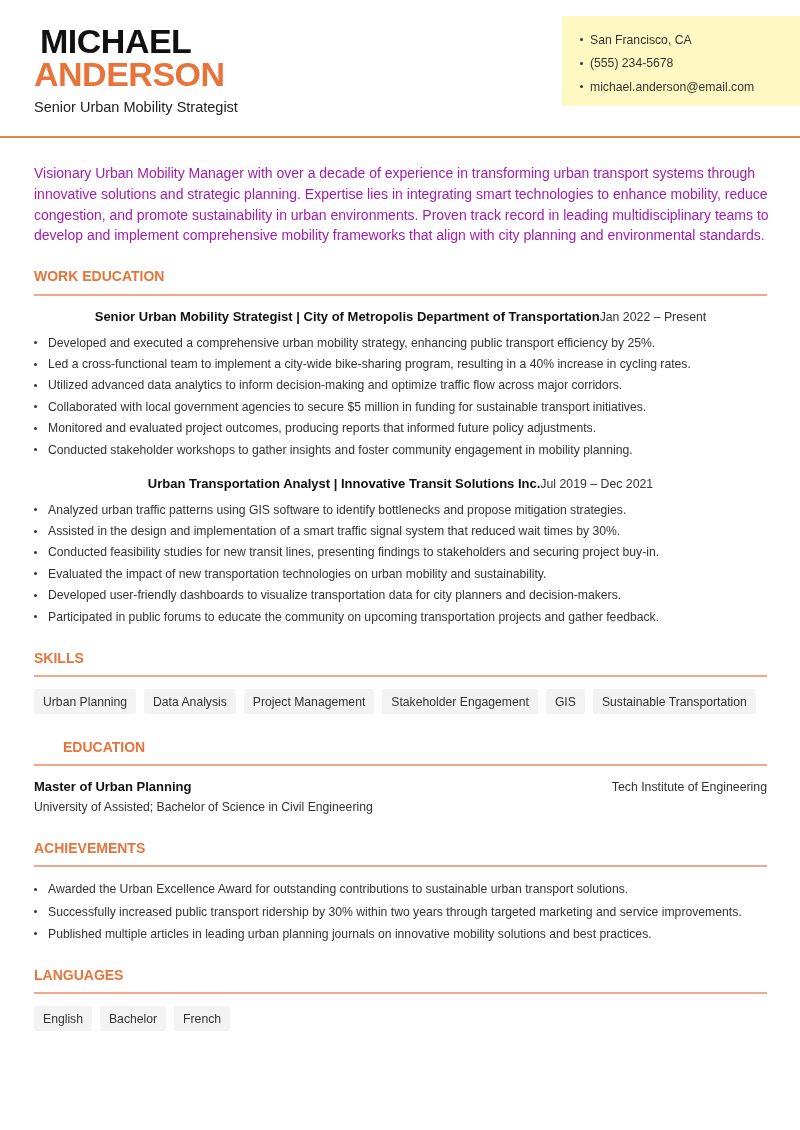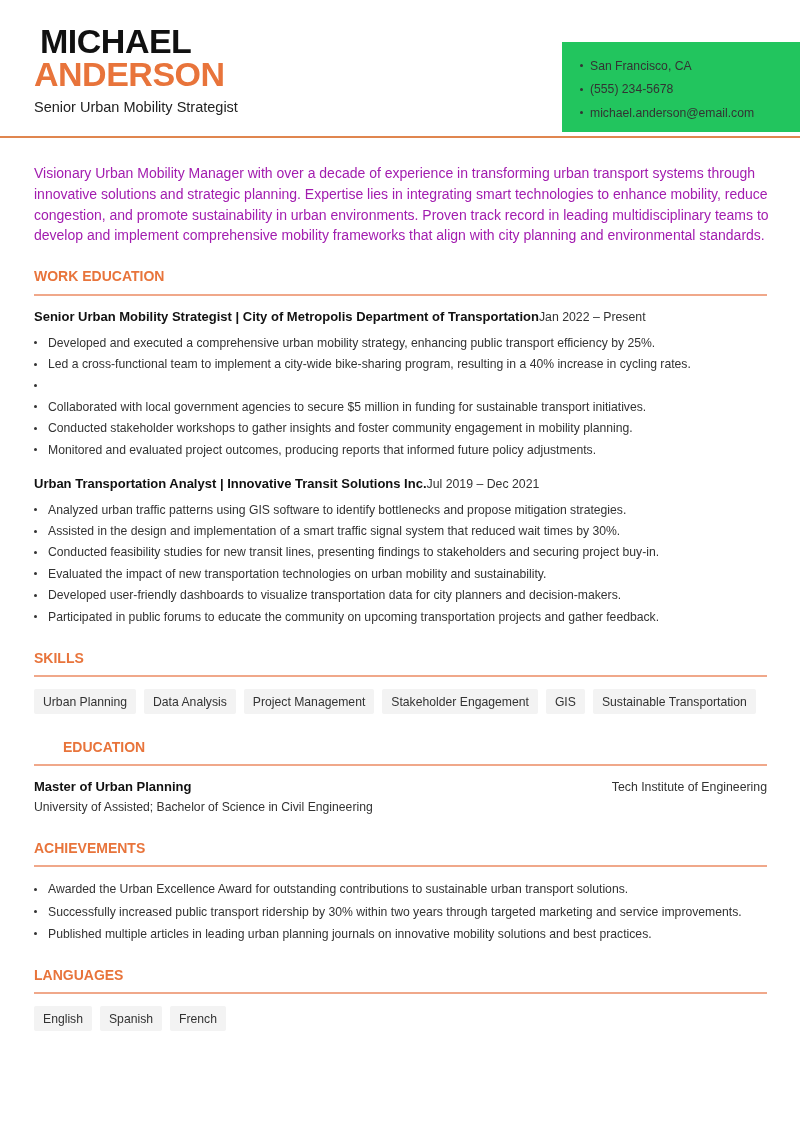--- a/index.html
+++ b/index.html
@@ -4,30 +4,30 @@
 <style>
   * { box-sizing: border-box; margin: 0; padding: 0; }
   html, body { width: 800px; height: 1130px; background: #ffffff; }
   body { font-family: "Liberation Sans", sans-serif; color: #222; position: relative; overflow: hidden; }
 
   .header { position: absolute; left: 0; top: 0; width: 800px; height: 138px; border-bottom: 2px solid #e0864f; }
   .name-first { position: absolute; left: 34px; top: 22px; font-size: 34px; font-weight: 700; color: #111; letter-spacing: -0.5px; line-height: 38px; margin-left: 6px; }
   .name-last { position: absolute; left: 34px; top: 55px; font-size: 34px; font-weight: 700; color: #e8743b; letter-spacing: -0.5px; line-height: 38px; }
   .title { position: absolute; left: 34px; top: 99px; font-size: 14.5px; color: #222; }
 
-  .contact { position: absolute; left: 562px; top: 42px; width: 238px; height: 90px; background: #22c55e; padding: 12px 0 0 18px; }
+  .contact { position: absolute; left: 562px; top: 16px; width: 238px; height: 90px; background: #fef9c3; padding: 12px 0 0 18px; }
   .contact-item { display: flex; align-items: center; font-size: 12.2px; color: #333; height: 23.5px; }
   .bullet { display: inline-block; width: 3px; height: 3px; background: #333; border-radius: 50%; margin-right: 7px; flex: none; }
 
   .summary { position: absolute; left: 34px; top: 163px; width: 736px; font-size: 14px; line-height: 20.8px; color: #a21caf; }
 
   .section-title { position: absolute; left: 34px; font-size: 14px; font-weight: 700; color: #e8743b; }
   .section-rule { position: absolute; left: 34px; width: 733px; height: 2px; background: #f0a88a; }
 
-  .job-head { position: absolute; left: 34px; width: 733px; display: flex; justify-content: flex-start; align-items: baseline; }
+  .job-head { position: absolute; left: 34px; width: 733px; display: flex; justify-content: center; align-items: baseline; }
   .job-title { font-size: 13px; font-weight: 700; color: #111; }
   .job-date { font-size: 12.3px; color: #333; }
 
   .blist { position: absolute; left: 34px; width: 740px; list-style: none; }
   .blist li { display: flex; align-items: center; height: 21.4px; font-size: 12.2px; color: #333; }
   .blist li .bullet { margin-left: 14px; margin-right: 8px; }
   .blist li .bullet { margin-left: 0; position: relative; left: 0; }
   .blist li { padding-left: 14px; }
   .blist li .bullet { margin-left: -14px; margin-right: 11px; }
 
@@ -76,32 +76,33 @@
   <li>
       <span class="bullet"></span>
       <span>Developed and executed a comprehensive urban mobility strategy, enhancing public transport efficiency by 25%.</span>
     </li>
   <li>
       <span class="bullet"></span>
       <span>Led a cross-functional team to implement a city-wide bike-sharing program, resulting in a 40% increase in cycling rates.</span>
     </li>
   <li>
       <span class="bullet"></span>
+      <span>Utilized advanced data analytics to inform decision-making and optimize traffic flow across major corridors.</span>
     </li>
   <li>
       <span class="bullet"></span>
       <span>Collaborated with local government agencies to secure $5 million in funding for sustainable transport initiatives.</span>
     </li>
   <li>
       <span class="bullet"></span>
-      <span>Conducted stakeholder workshops to gather insights and foster community engagement in mobility planning.</span>
+      <span>Monitored and evaluated project outcomes, producing reports that informed future policy adjustments.</span>
     </li>
   <li>
       <span class="bullet"></span>
-      <span>Monitored and evaluated project outcomes, producing reports that informed future policy adjustments.</span>
+      <span>Conducted stakeholder workshops to gather insights and foster community engagement in mobility planning.</span>
     </li>
 </ul>
 
 <div class="job-head" style="top:476px;">
   <span class="job-title">Urban Transportation Analyst | Innovative Transit Solutions Inc.</span>
   <span class="job-date">Jul 2019 – Dec 2021</span>
 </div>
 <ul class="blist" style="top:499px;">
   <li>
       <span class="bullet"></span>
@@ -162,15 +163,15 @@
   <li style="height:22.4px;">
       <span class="bullet"></span>
       <span>Published multiple articles in leading urban planning journals on innovative mobility solutions and best practices.</span>
     </li>
 </ul>
 
 <div class="section-title" style="top:967px;">LANGUAGES</div>
 <div class="section-rule" style="top:992px;"></div>
 <div class="chips" style="top:1006px;">
   <span class="chip">English</span>
-  <span class="chip">Spanish</span>
+  <span class="chip">Bachelor</span>
   <span class="chip">French</span>
 </div>
 
 </body></html>

